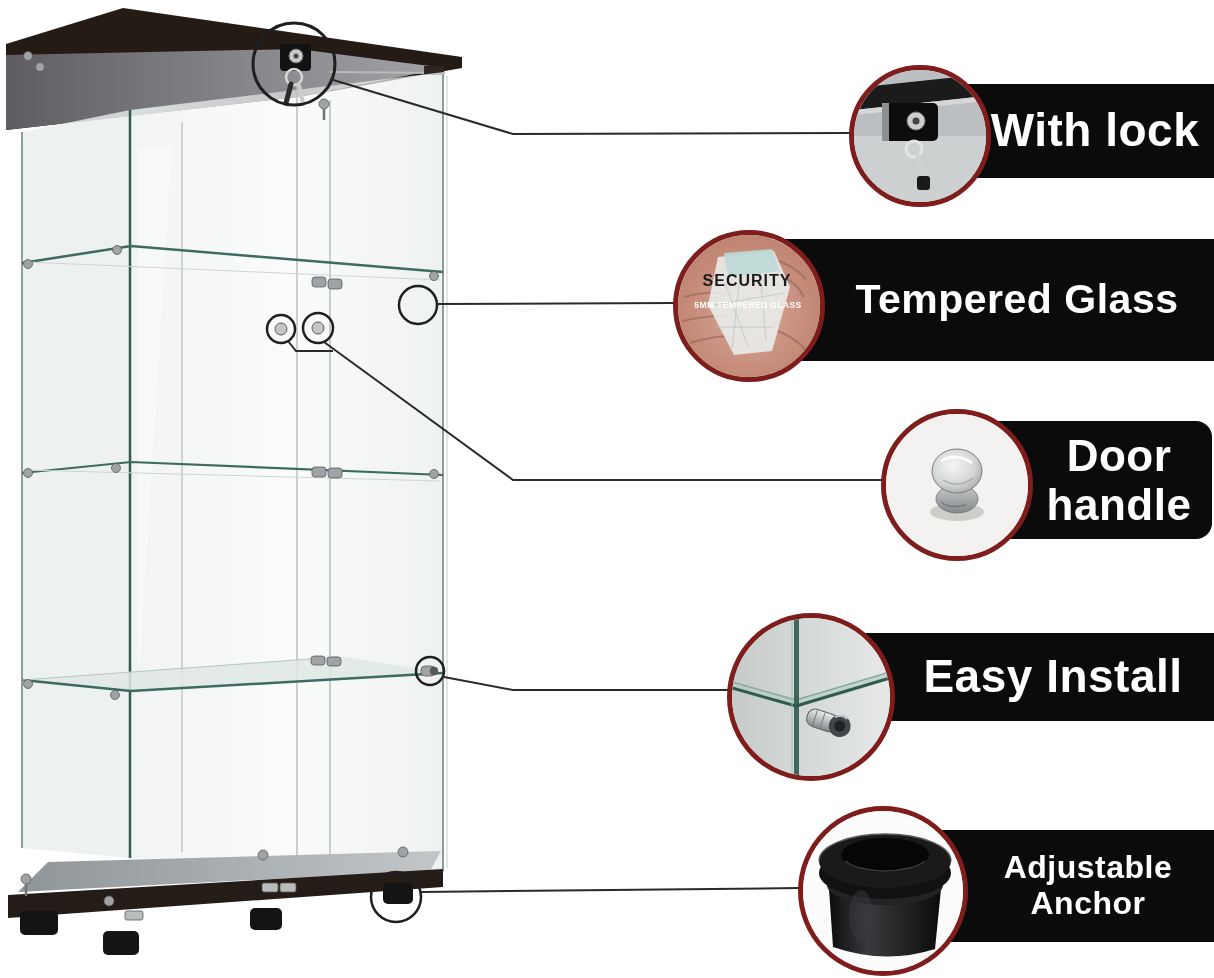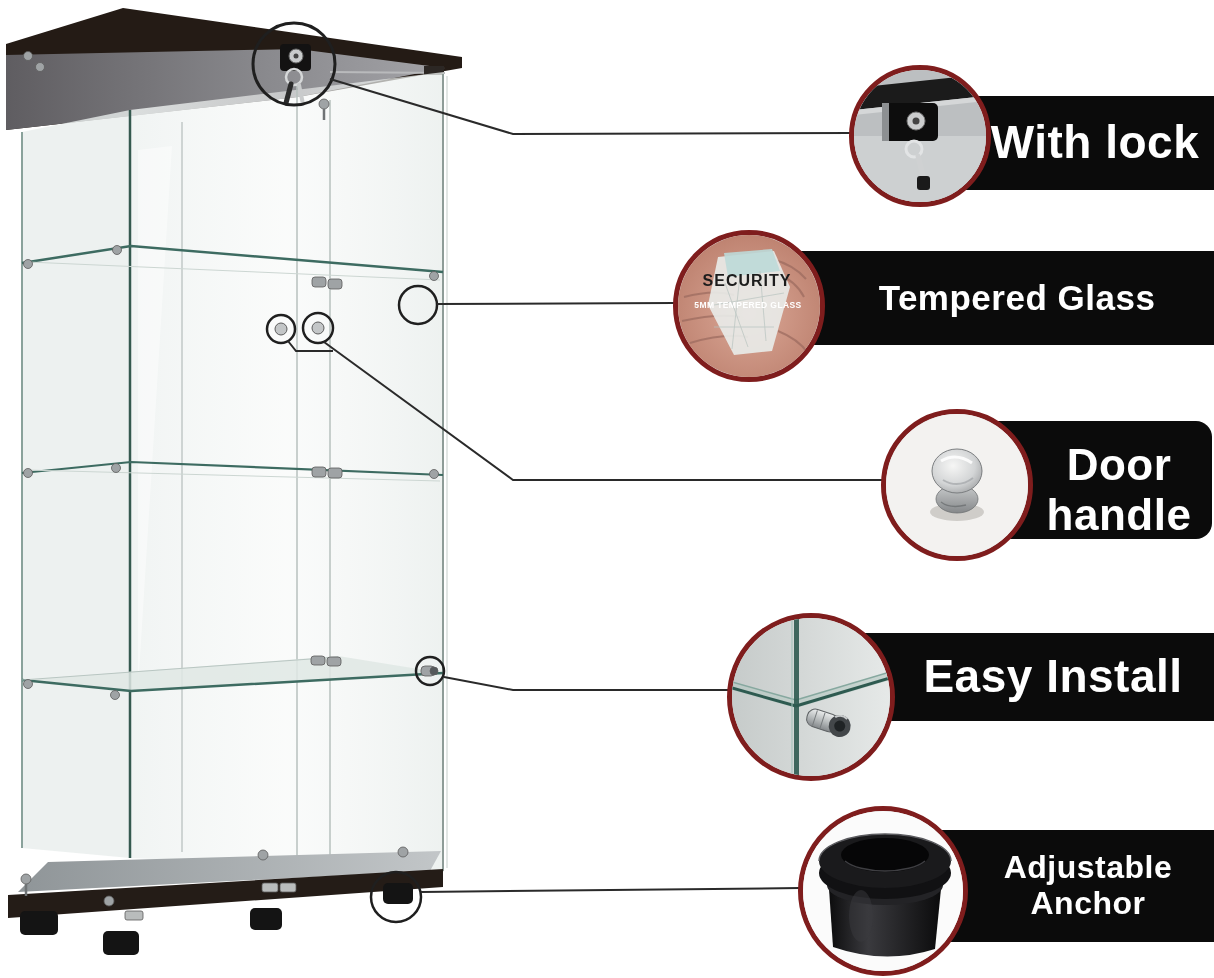--- a/index.html
+++ b/index.html
@@ -6,23 +6,23 @@
   #stage{
     position:relative;width:1214px;height:978px;background:#ffffff;overflow:hidden;
     font-family:"Liberation Sans",sans-serif;
   }
   #scene-svg{position:absolute;left:0;top:0;width:1214px;height:978px;}
   .banner{
     position:absolute;background:#0b0b0b;color:#ffffff;display:flex;align-items:center;
     font-weight:700;letter-spacing:.5px;z-index:2;
   }
   .banner .lbl{display:block;width:100%;text-align:center;line-height:1.12;}
-  #banner-with-lock   {left:880px;top:84px;width:334px;height:94px;font-size:46px;padding-left:96px;box-sizing:content-box;width:238px;margin-top:12px;}
-  #banner-tempered    {left:740px;top:251px;width:474px;height:94px;font-size:35px;padding-left:80px;box-sizing:border-box;}
-  #banner-door-handle {left:990px;top:421px;width:222px;height:118px;font-size:44px;border-radius:0 16px 16px 0;padding-left:36px;box-sizing:border-box;align-items:flex-end;}
+  #banner-with-lock   {left:880px;top:84px;width:334px;height:94px;font-size:46px;padding-left:96px;box-sizing:content-box;width:238px;}
+  #banner-tempered    {left:740px;top:239px;width:474px;height:122px;font-size:41px;padding-left:80px;box-sizing:border-box;}
+  #banner-door-handle {left:990px;top:421px;width:222px;height:118px;font-size:44px;border-radius:0 16px 16px 0;padding-left:36px;box-sizing:border-box;}
   #banner-easy-install{left:830px;top:633px;width:384px;height:88px;font-size:46px;padding-left:62px;box-sizing:border-box;}
   #banner-anchor      {left:900px;top:830px;width:314px;height:112px;font-size:32px;padding-left:62px;box-sizing:border-box;line-height:1.2;}
   .badge-circle{
     position:absolute;border-radius:50%;border:5px solid #7f1d1d;overflow:hidden;z-index:3;background:#ddd;
   }
   .badge-circle svg{display:block;}
   #circle-lock    {left:849px;top:65px; width:132px;height:132px;}
   #circle-tempered{left:673px;top:230px;width:142px;height:142px;}
   #circle-handle  {left:881px;top:409px;width:142px;height:142px;}
   #circle-install {left:727px;top:613px;width:158px;height:158px;}

